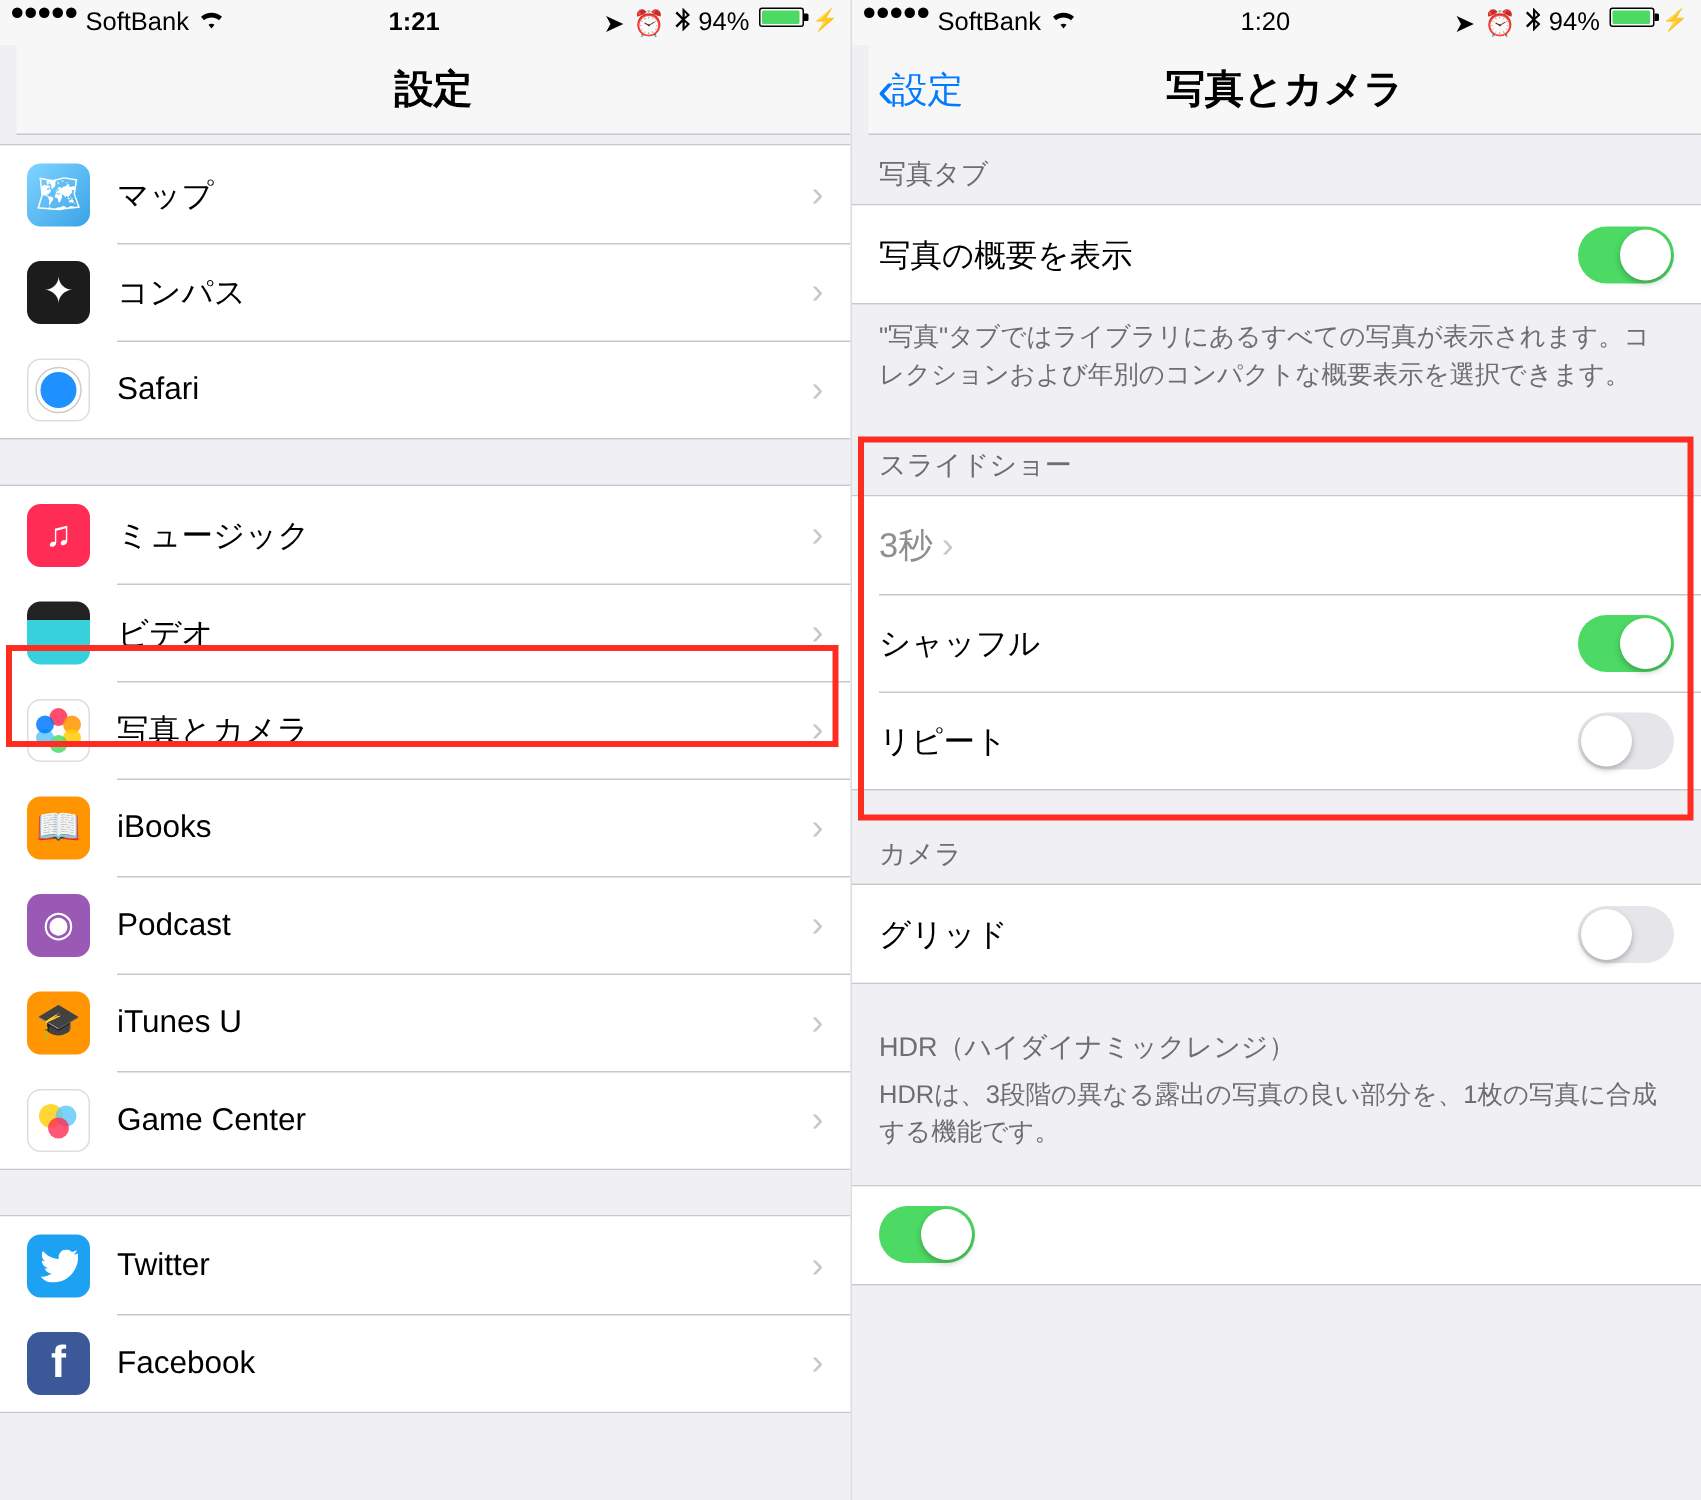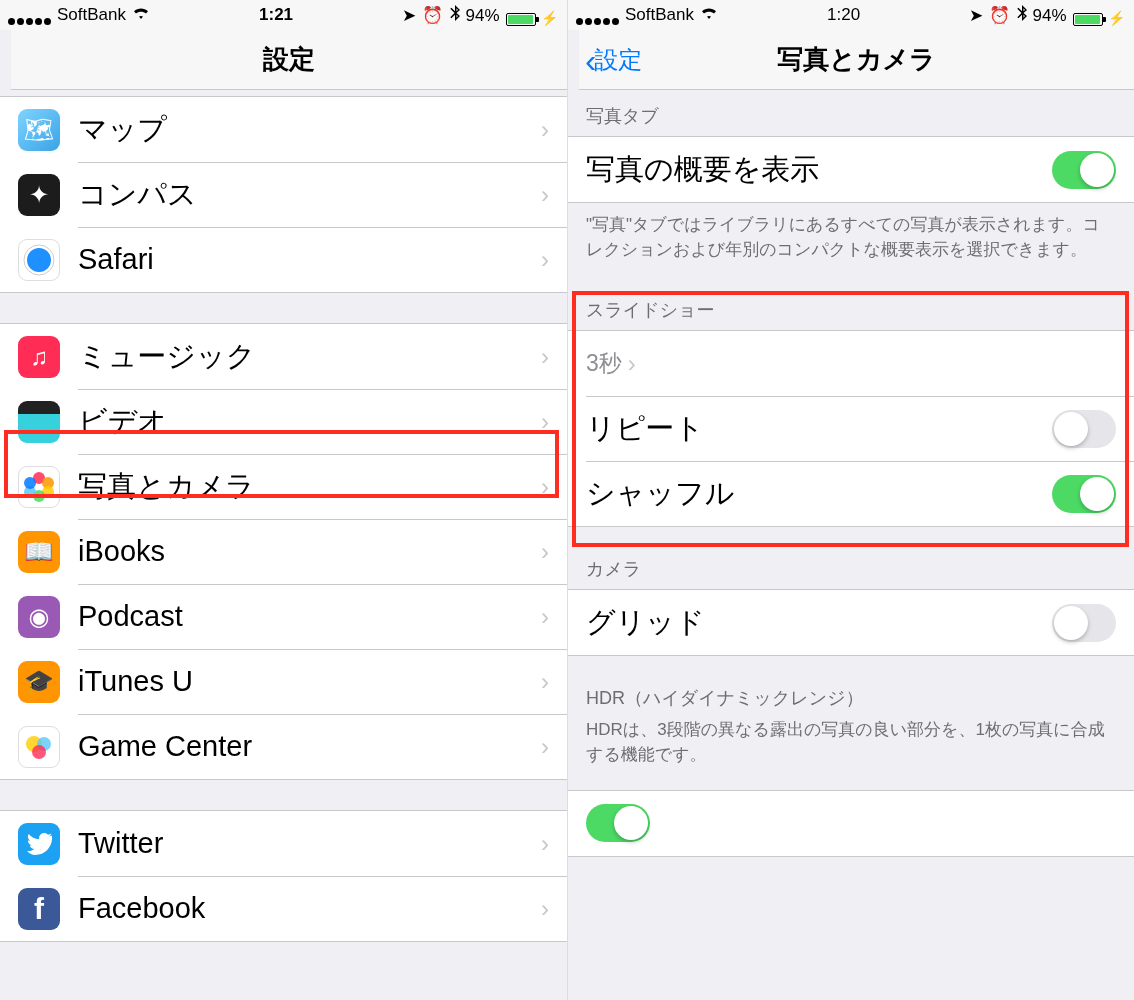--- a/index.html
+++ b/index.html
@@ -22,21 +22,21 @@
   
   .statusbar {
     height: 30px;
     display: flex;
     align-items: center;
     justify-content: space-between;
     padding: 0 8px;
     font-size: 17px;
     background: #f7f7f7;
   }
-  .sb-left, .sb-right { display: flex; align-items: flex-end; gap: 6px; }
+  .sb-left, .sb-right { display: flex; align-items: flex-start; gap: 6px; }
   .dots { display: flex; gap: 2px; }
   .dot { width: 7px; height: 7px; border-radius: 50%; background: #000; }
   .batt {
     width: 30px; height: 13px; border: 1.5px solid #000; border-radius: 2px;
     position: relative; display: inline-block;
   }
   .batt::after {
     content: ""; position: absolute; right: -4px; top: 3px; width: 3px; height: 5px;
     background: #000; border-radius: 0 1px 1px 0;
   }
@@ -82,21 +82,21 @@
     background: #fff;
   }
   .row + .row::before {
     content: "";
     position: absolute;
     left: 78px; right: 0; top: 0;
     height: 1px; background: #c8c7cc;
   }
   .row.no-icon + .row::before,
   .row.no-icon::before { left: 18px; }
-  .row-label { font-size: 29px; flex: 1; }
+  .row-label { font-size: 21px; flex: 1; }
   .row-detail { font-size: 23px; color: #8e8e93; margin-right: 6px; }
   .chevron { color: #c7c7cc; font-size: 24px; }
   .app-icon {
     width: 42px; height: 42px; border-radius: 9px; margin-right: 18px;
     display: flex; align-items: center; justify-content: center;
     font-size: 24px; color: #fff; flex-shrink: 0;
   }
   
   .toggle {
     width: 64px; height: 38px; border-radius: 19px; position: relative;
@@ -329,28 +329,28 @@
   </div>
   <div class="group-footer">"写真"タブではライブラリにあるすべての写真が表示されます。コレクションおよび年別のコンパクトな概要表示を選択できます。</div>
 
   <div class="group-header">スライドショー</div>
   <div class="list">
     <div class="row no-icon">
       <div class="row-detail">3秒</div>
       <div class="chevron">›</div>
     </div>
     <div class="row no-icon">
+      <div class="row-label">シャッフル</div>
+      <div class="toggle on">
+          <div class="knob"></div>
+        </div>
+    </div>
+    <div class="row no-icon">
       <div class="row-label">リピート</div>
       <div class="toggle">
-          <div class="knob"></div>
-        </div>
-    </div>
-    <div class="row no-icon">
-      <div class="row-label">シャッフル</div>
-      <div class="toggle on">
           <div class="knob"></div>
         </div>
     </div>
   </div>
 
   <div class="group-header">カメラ</div>
   <div class="list">
     <div class="row no-icon">
       <div class="row-label">グリッド</div>
       <div class="toggle">

